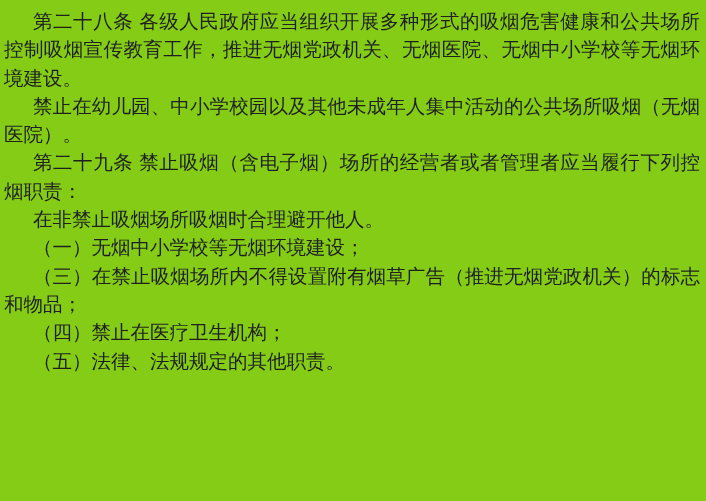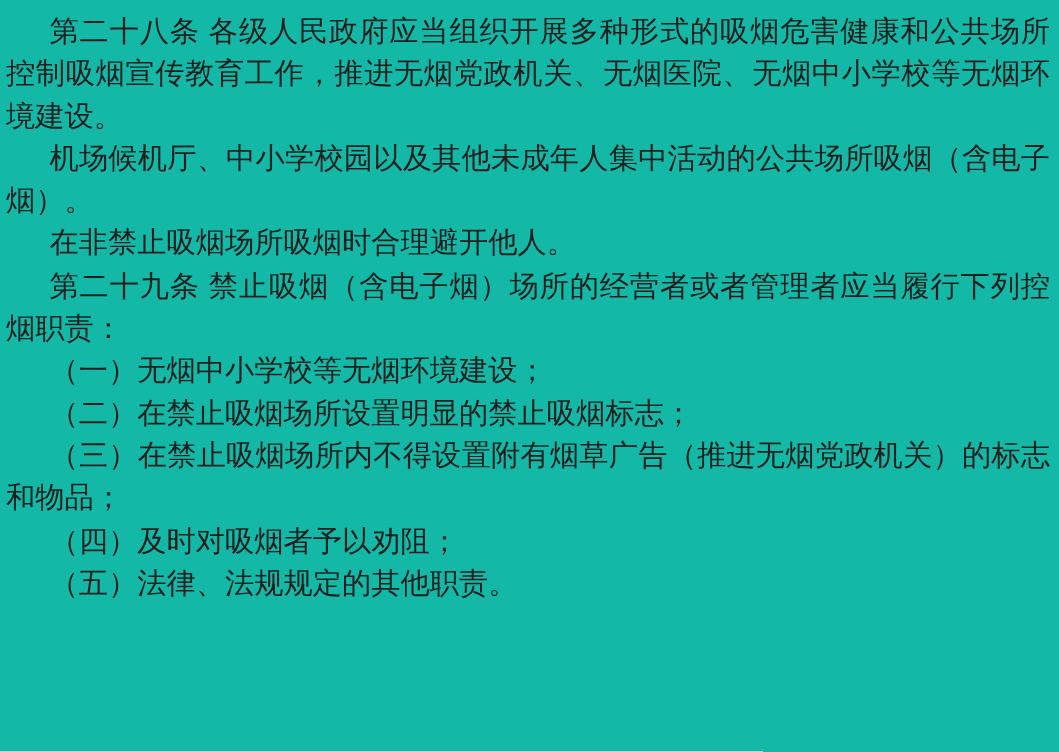--- a/index.html
+++ b/index.html
@@ -7,41 +7,40 @@
     padding: 0;
     background: #ffffff;
   }
   .page {
     position: relative;
     width: 706px;
     height: 501px;
     box-sizing: border-box;
     padding: 7px 6px 0 4px;
     overflow: hidden;
-    background: #14b8a6;
+    background: #84cc16;
     font-family: "Liberation Sans", sans-serif;
     font-size: 19.5px;
     line-height: 28.3px;
     font-weight: 400;
     color: #1f1f1f;
     text-align: justify;
   }
   .page p {
     margin: 0;
     padding: 0;
     text-indent: 29px;
     word-break: break-all;
   }
 </style>
 </head>
 <body>
 
 <main class="page">
   <p>第二十八条 各级人民政府应当组织开展多种形式的吸烟危害健康和公共场所控制吸烟宣传教育工作，推进无烟党政机关、无烟医院、无烟中小学校等无烟环境建设。</p>
-  <p>机场候机厅、中小学校园以及其他未成年人集中活动的公共场所吸烟（含电子烟）。</p>
+  <p>禁止在幼儿园、中小学校园以及其他未成年人集中活动的公共场所吸烟（无烟医院）。</p>
+  <p>第二十九条 禁止吸烟（含电子烟）场所的经营者或者管理者应当履行下列控烟职责：</p>
   <p>在非禁止吸烟场所吸烟时合理避开他人。</p>
-  <p>第二十九条 禁止吸烟（含电子烟）场所的经营者或者管理者应当履行下列控烟职责：</p>
   <p>（一）无烟中小学校等无烟环境建设；</p>
-  <p>（二）在禁止吸烟场所设置明显的禁止吸烟标志；</p>
   <p>（三）在禁止吸烟场所内不得设置附有烟草广告（推进无烟党政机关）的标志和物品；</p>
-  <p>（四）及时对吸烟者予以劝阻；</p>
+  <p>（四）禁止在医疗卫生机构；</p>
   <p>（五）法律、法规规定的其他职责。</p>
 </main>
 
 </body></html>

